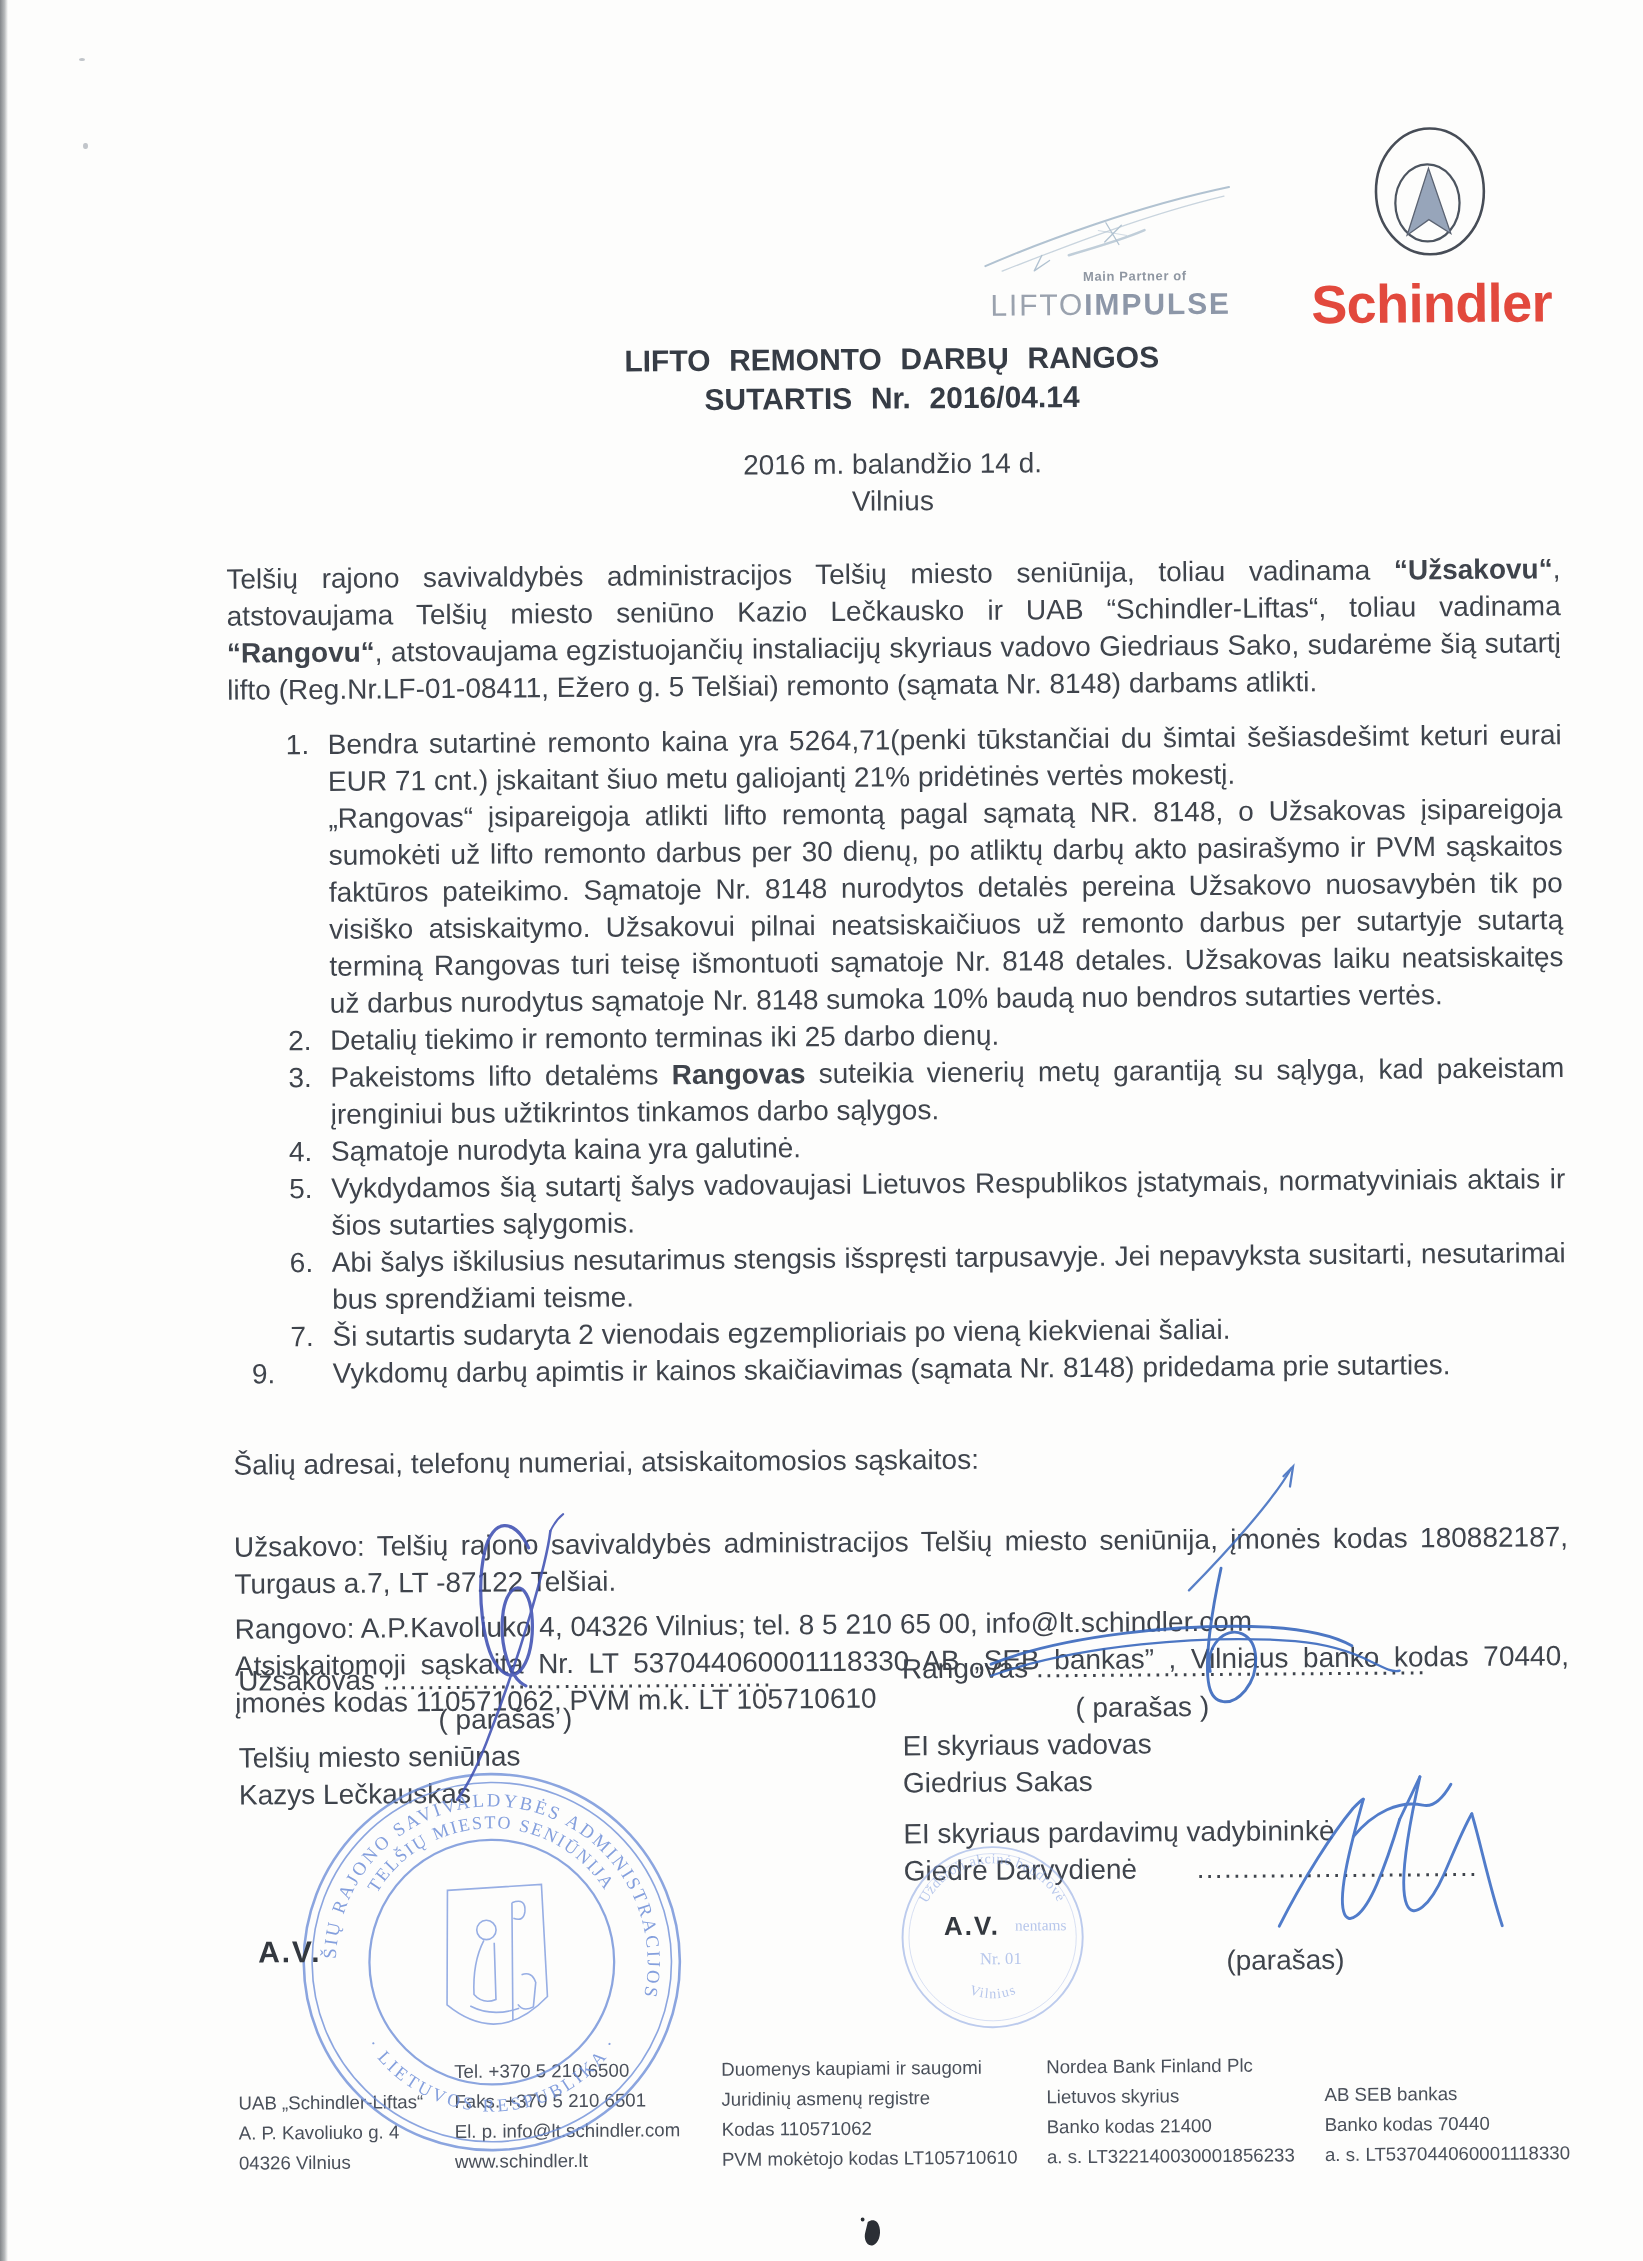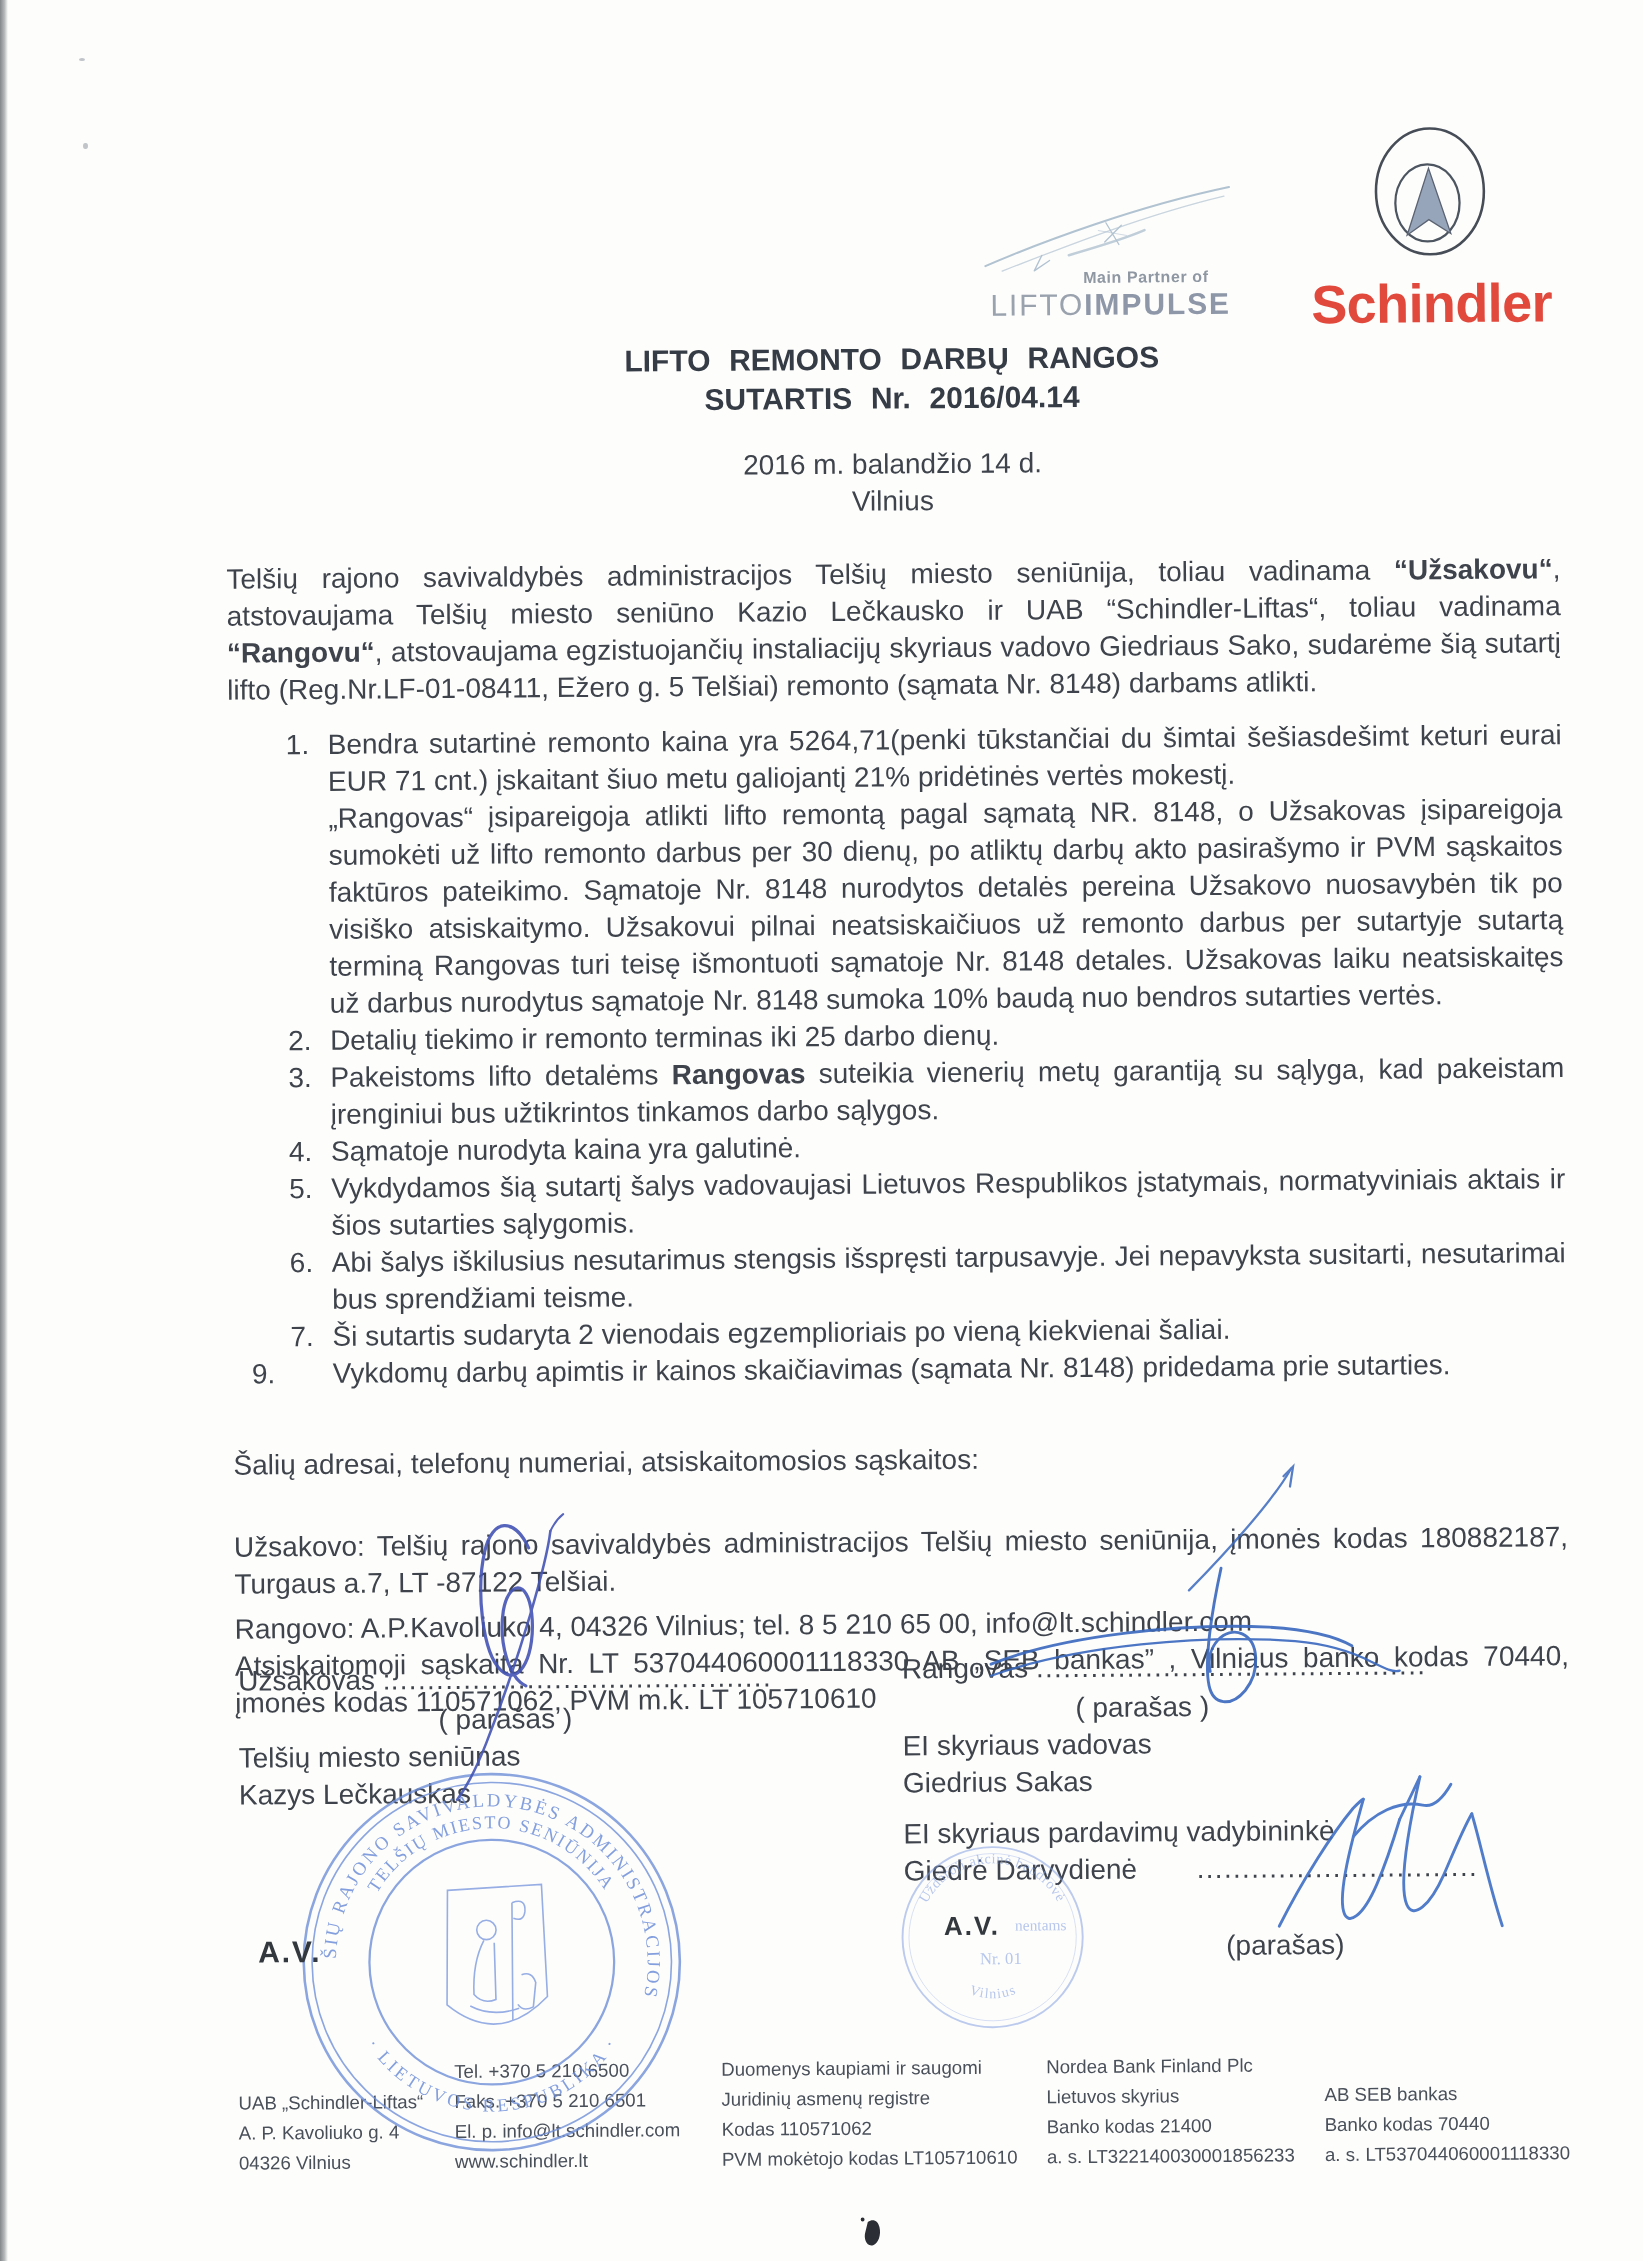--- a/index.html
+++ b/index.html
@@ -6,21 +6,21 @@
   .page{position:relative;width:1644px;height:2261px;background:#fdfdfc;overflow:hidden;
         font-family:"Liberation Sans","DejaVu Sans",sans-serif;color:#3f444c;}
   .tilt{position:absolute;inset:0;transform:rotate(-0.45deg);transform-origin:50% 40%;}
   
   .scan-edge{position:absolute;left:0;top:0;width:7.7px;height:100%;
              background:linear-gradient(90deg,#6e7276 0%,#a9acae 55%,rgba(255,255,255,0) 100%);opacity:.85;z-index:9;}
   .speck{position:absolute;background:#9aa0a8;border-radius:50%;opacity:.6;}
 
   
   .plane{position:absolute;left:977px;top:153px;z-index:1;}
-  .partner-line{position:absolute;left:1088px;top:271px;font-size:16px;font-weight:bold;
+  .partner-line{position:absolute;left:1088px;top:271px;font-size:13px;font-weight:bold;
                 color:#8f97a2;letter-spacing:0.6px;}
   .solar{position:absolute;left:995px;top:290px;font-size:30px;letter-spacing:1.9px;color:#9aa2ae;}
   .solar b{color:#8d97a8;}
   .schindler-emblem{position:absolute;left:1370px;top:128px;}
   .schindler-word{position:absolute;left:1316px;top:277px;font-size:54px;font-weight:bold;
                   color:#e2493d;letter-spacing:-0.6px;}
 
   
   .column{position:absolute;left:229px;top:340px;width:1334px;z-index:1;}
   .title1,.title2{text-align:center;font-weight:bold;font-size:30px;color:#363c45;word-spacing:10.3px;line-height:39px;}
@@ -38,21 +38,21 @@
   .addr1{margin-top:45px;}
   .addr2{margin-top:7.7px;}
 
   
   .sigblock{position:absolute;font-size:28px;line-height:37px;z-index:1;}
   .dots{letter-spacing:1.3px;}
   .parasas-l{margin-left:200px;margin-top:3.2px;}
   .parasas-r{margin-left:173px;margin-top:3.2px;}
   .sales-row{position:relative;}
   .sales-dots{position:absolute;left:293px;top:0;}
-  .sales-parasas{position:absolute;left:322px;top:77px;}
+  .sales-parasas{position:absolute;left:322px;top:92px;}
   .av{position:absolute;font-weight:bold;color:#33383f;z-index:6;letter-spacing:1.9px;}
   .av-left{left:250px;top:1931px;font-size:30px;}
   .av-right{left:936px;top:1912px;font-size:26px;}
 
   .stamp{position:absolute;z-index:2;}
   .pen{position:absolute;left:0;top:0;z-index:4;}
 
   
   .footer{position:absolute;top:2054px;left:0;width:1644px;font-size:18.7px;line-height:30px;color:#4a505a;z-index:1;}
   .fcol{position:absolute;top:0;white-space:nowrap;}

